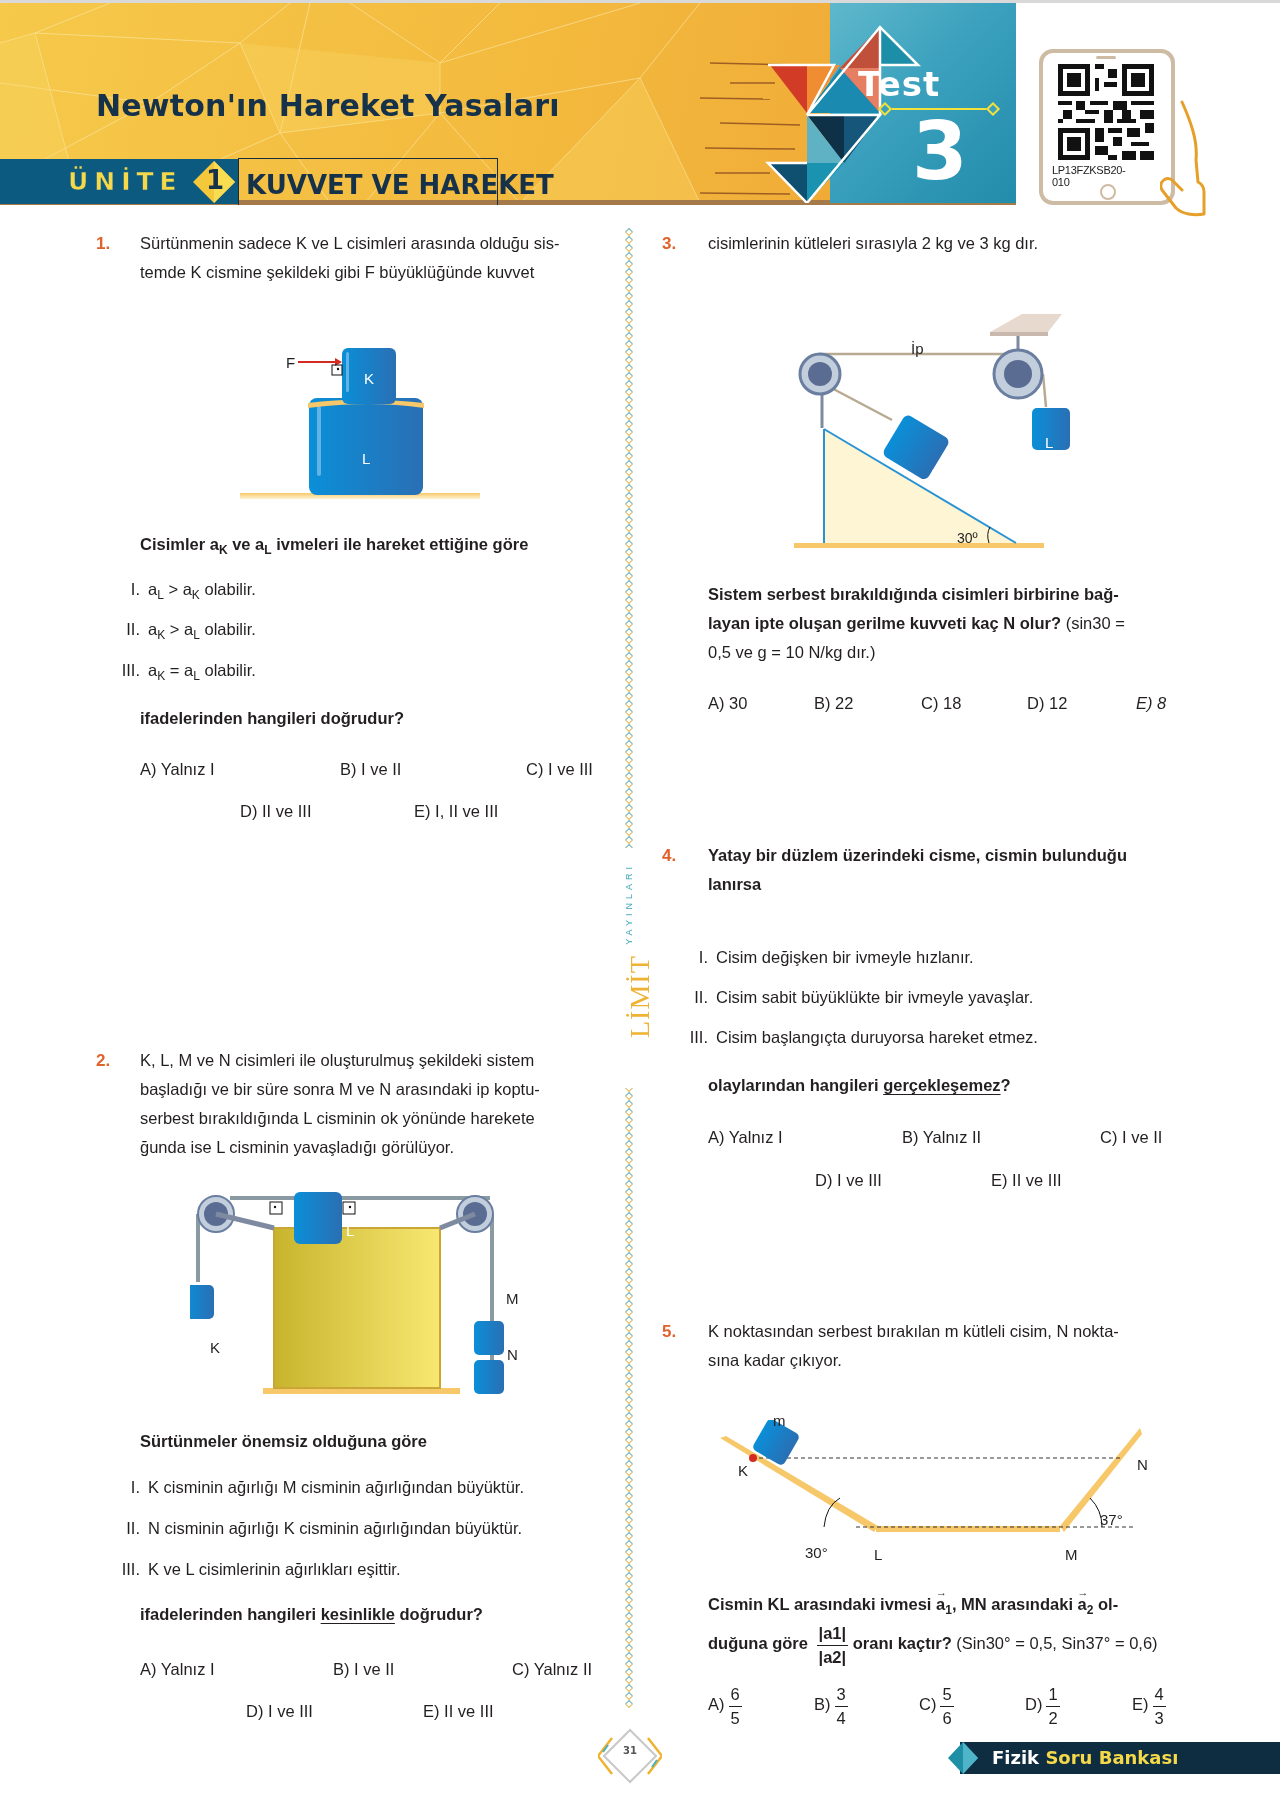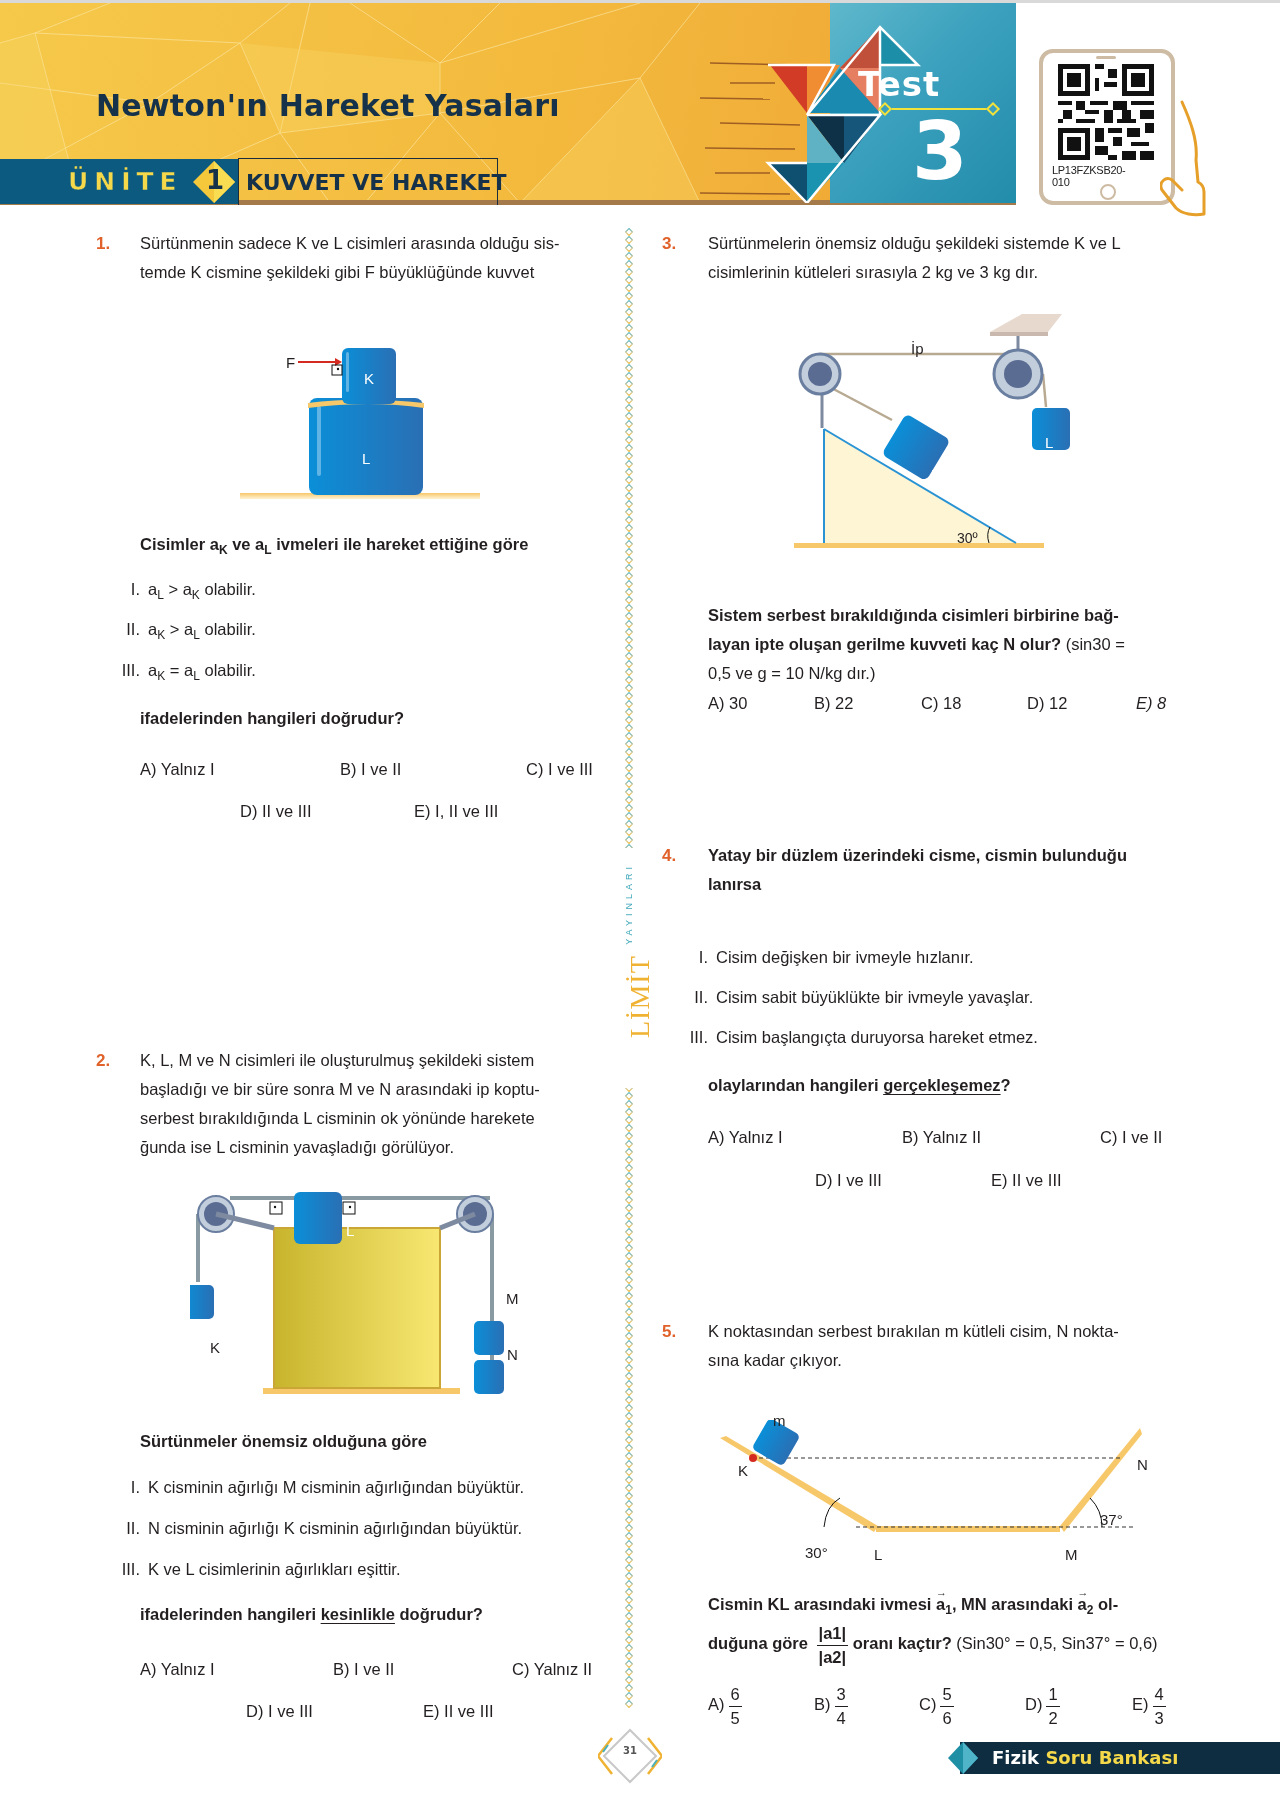--- a/index.html
+++ b/index.html
@@ -14,21 +14,21 @@
   .header-yellow svg { position: absolute; left: 0; top: 0; }
   .header-bottomline { position: absolute; left: 0; top: 200px; width: 1016px; height: 5px; background: #a57a4b; }
   .header-title { position: absolute; left: 96px; top: 88px; font-family: "DejaVu Sans", sans-serif; font-weight: bold;
     font-size: 30px; color: #15324a; letter-spacing: 0.2px; }
   .unite-band { position: absolute; left: 0; top: 159px; width: 238px; height: 45px; background: #0d5a80; }
   .unite-label { position: absolute; left: 68px; top: 167px; font-family: "DejaVu Sans", sans-serif; font-weight: bold;
     font-size: 25px; color: #f5d94a; letter-spacing: 6px; -webkit-text-stroke: 0.5px #0d5a80; }
   .unite-diamond { position: absolute; left: 192px; top: 160px; width: 44px; height: 44px; }
   .unite-num { position: absolute; left: 206px; top: 165px; font-family: "DejaVu Sans", sans-serif; font-weight: bold; font-size: 26px; color: #15324a; }
   .unit-box { position: absolute; left: 238px; top: 158px; width: 260px; height: 47px; border: 1.5px solid #1b2d3d; border-bottom: none; }
-  .unit-name { position: absolute; left: 246px; top: 170px; font-family: "DejaVu Sans", sans-serif; font-weight: bold; font-size: 22px; color: #15324a; }
+  .unit-name { position: absolute; left: 246px; top: 170px; font-family: "DejaVu Sans", sans-serif; font-weight: bold; font-size: 26px; color: #15324a; }
 
   .test-panel { position: absolute; left: 830px; top: 3px; width: 186px; height: 200px;
     background: linear-gradient(135deg, #5fb8cc 0%, #3aa0bd 45%, #228cab 100%); }
   .tri-art { position: absolute; left: 700px; top: 3px; }
   .test-label { position: absolute; left: 858px; top: 64px; font-family: "DejaVu Sans", sans-serif; font-weight: bold; font-size: 34px; color: #ffffff; letter-spacing: 1px; }
   .test-divider { position: absolute; left: 882px; top: 108px; width: 110px; height: 2px; background: #f2e23a; }
   .test-diam { position: absolute; width: 10px; height: 10px; border: 2px solid #f2e23a; transform: rotate(45deg); background: #3aa0bd; top: 104px; }
   .test-number { position: absolute; left: 912px; top: 112px; font-family: "DejaVu Sans", sans-serif; font-weight: bold; font-size: 80px; color: #ffffff; line-height: 1; }
 
   .qr-phone { position: absolute; left: 1039px; top: 49px; width: 136px; height: 156px; border: 4px solid #cdbba3; border-radius: 14px; background: #fff; }
@@ -364,21 +364,20 @@
   <div class="opt" style="left:140px;top:1660px;">A) Yalnız I</div>
   <div class="opt" style="left:333px;top:1660px;">B) I ve II</div>
   <div class="opt" style="left:512px;top:1660px;">C) Yalnız II</div>
   <div class="opt" style="left:246px;top:1702px;">D) I ve III</div>
   <div class="opt" style="left:423px;top:1702px;">E) II ve III</div>
 </div>
 
 <div>
   <div class="qnum" style="left:662px;top:234px;">3.</div>
   <div class="txt" style="left:708px;top:229px;">
-    <div>Sürtünmelerin önemsiz olduğu şekildeki sistemde K ve L</div>
     <div>cisimlerinin kütleleri sırasıyla 2 kg ve 3 kg dır.</div>
   </div>
 
   <svg style="position:absolute;left:790px;top:314px;" width="280" height="240">
     <defs>
       <linearGradient id="blue3" x1="0" y1="0" x2="1" y2="0">
         <stop offset="0" stop-color="#0a8fd8"></stop>
           <stop offset="1" stop-color="#2a6fb4"></stop>
       </linearGradient>
     </defs>
@@ -405,21 +404,21 @@
       <rect x="-26" y="-26" width="52" height="48" rx="6" fill="url(#blue3)"></rect>
     </g>
     <rect x="242" y="94" width="38" height="42" rx="5" fill="url(#blue3)"></rect>
     <path d="M199,229 Q196,220 200,213" fill="none" stroke="#111" stroke-width="1"></path>
   </svg>
   <div style="position:absolute;left:911px;top:340px;font-size:15px;">İp</div>
   <div style="position:absolute;left:931px;top:466px;font-size:15px;color:#fff;">K</div>
   <div style="position:absolute;left:1045px;top:434px;font-size:15px;color:#fff;">L</div>
   <div style="position:absolute;left:957px;top:530px;font-size:14px;">30º</div>
 
-  <div class="txt" style="left:708px;top:601px;width:480px;">
+  <div class="txt" style="left:708px;top:580px;width:480px;">
     <div class="b">Sistem serbest bırakıldığında cisimleri birbirine bağ-</div>
     <div><span class="b">layan ipte oluşan gerilme kuvveti kaç N olur?</span><span> (sin30 =</span></div>
     <div>0,5 ve g = 10 N/kg dır.)</div>
   </div>
   <div class="opt" style="left:708px;top:694px;">A) 30</div>
   <div class="opt" style="left:814px;top:694px;">B) 22</div>
   <div class="opt" style="left:921px;top:694px;">C) 18</div>
   <div class="opt" style="left:1027px;top:694px;">D) 12</div>
   <div class="opt" style="left:1136px;top:694px;font-style:italic;">E) 8</div>
 </div>

